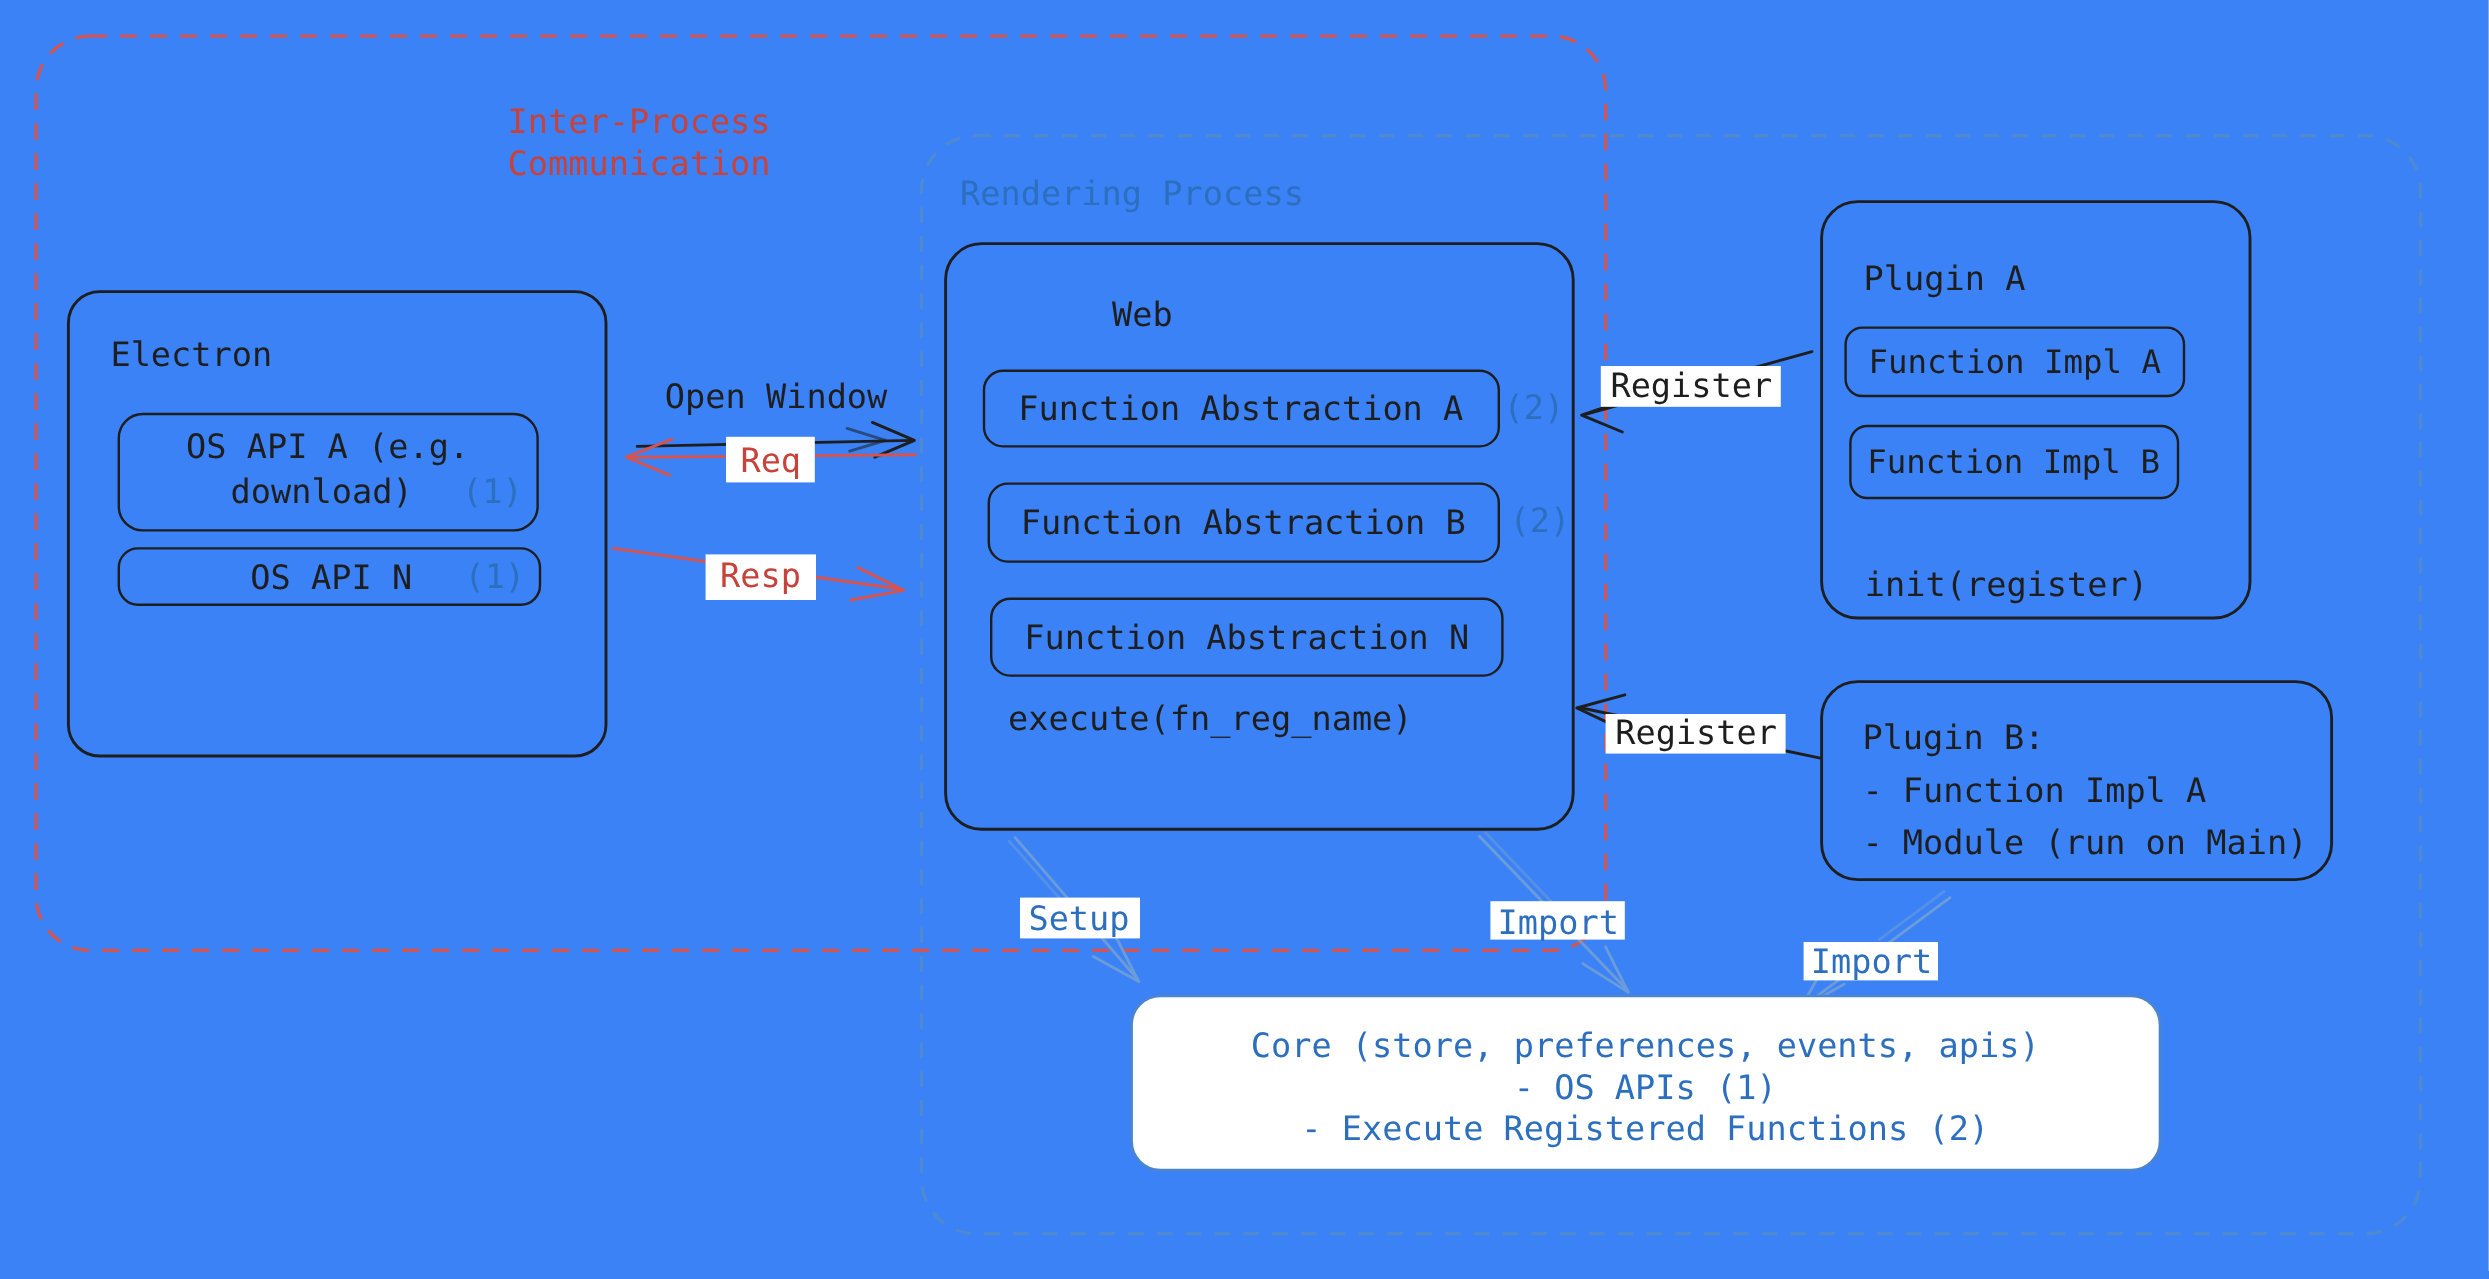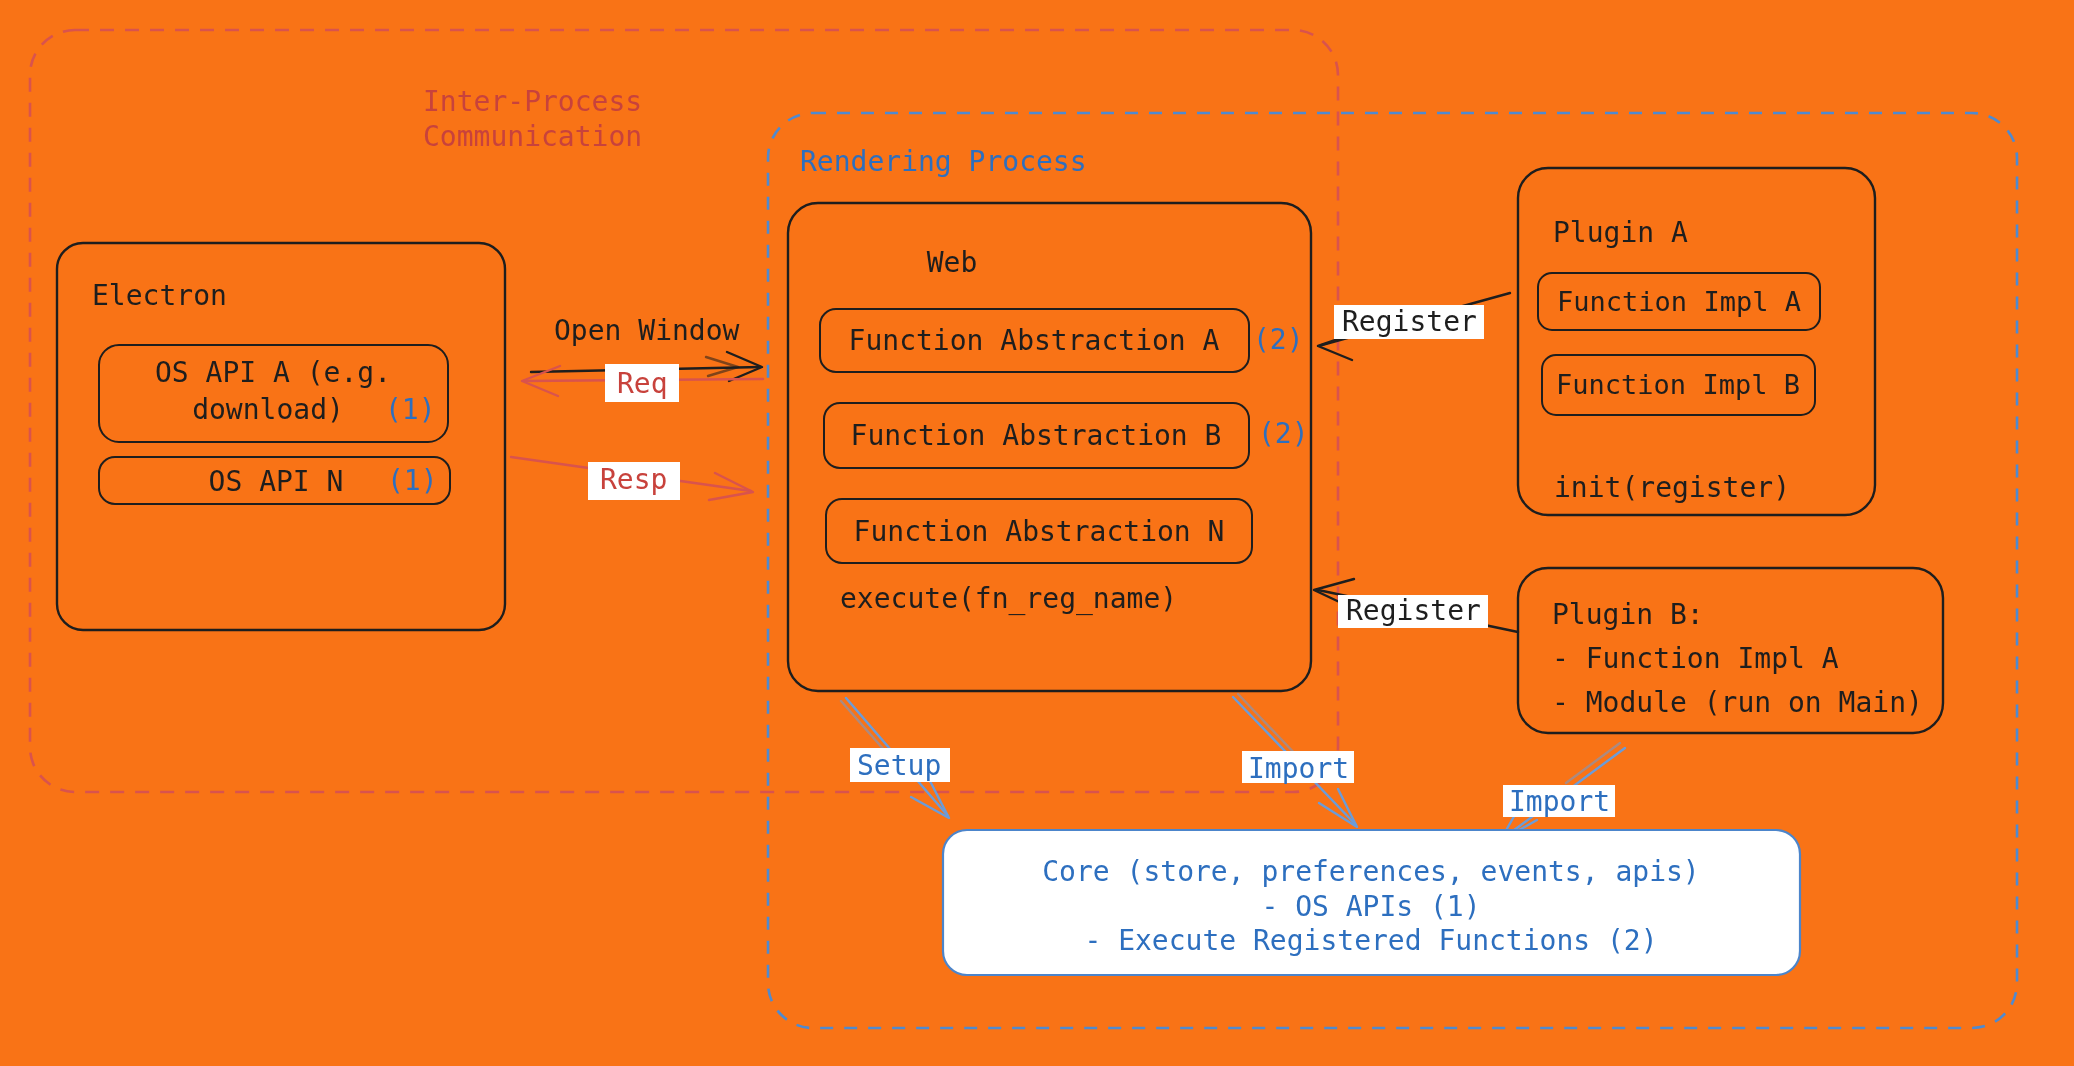--- a/index.html
+++ b/index.html
@@ -1,20 +1,20 @@
 <!DOCTYPE html>
 <html><head>
 <meta charset="utf-8">
 <style>
   html, body { margin: 0; padding: 0; background: #ffffff; }
   .stage {
     position: relative;
     width: 2074px;
     height: 1066px;
-    background: #f97316;
+    background: #3b82f6;
     overflow: hidden;
   }
   svg { display: block; }
   text {
     font-family: "DejaVu Sans Mono", "Liberation Mono", monospace;
     font-size: 28px;
     white-space: pre;
   }
   .t-sm { font-size: 27px; }
   .boxline { fill: none; stroke: #1e1e1e; stroke-width: 2.4; }

